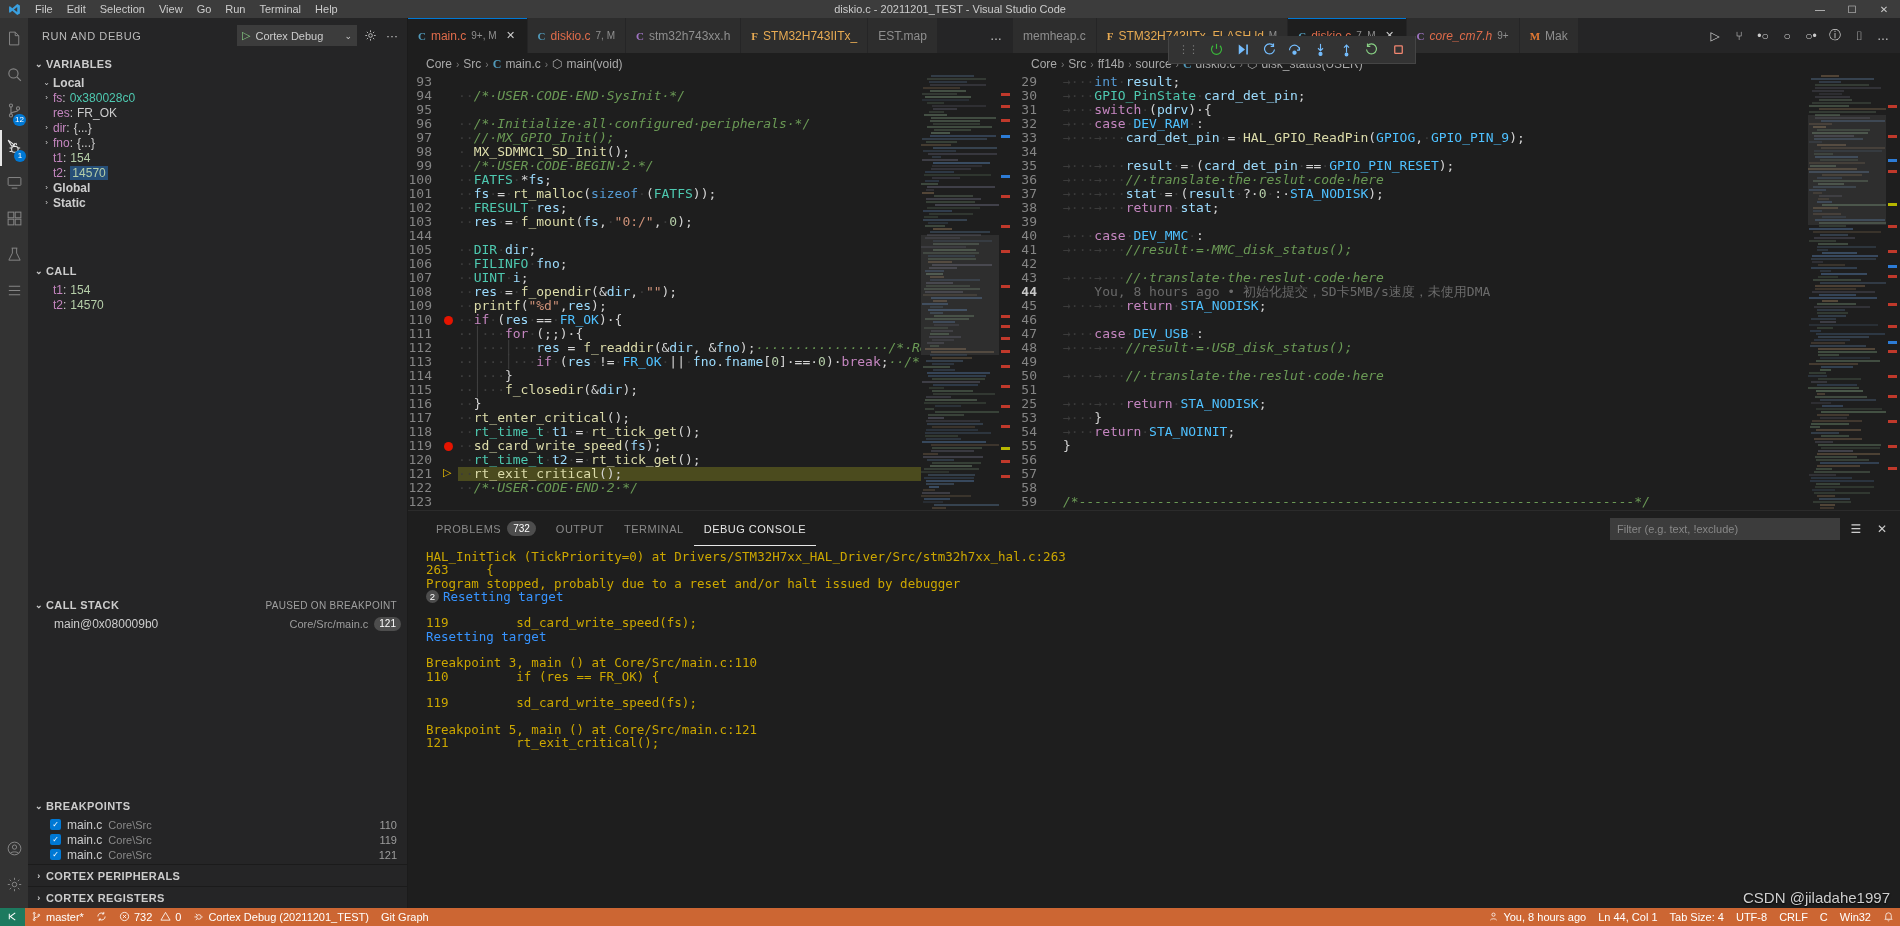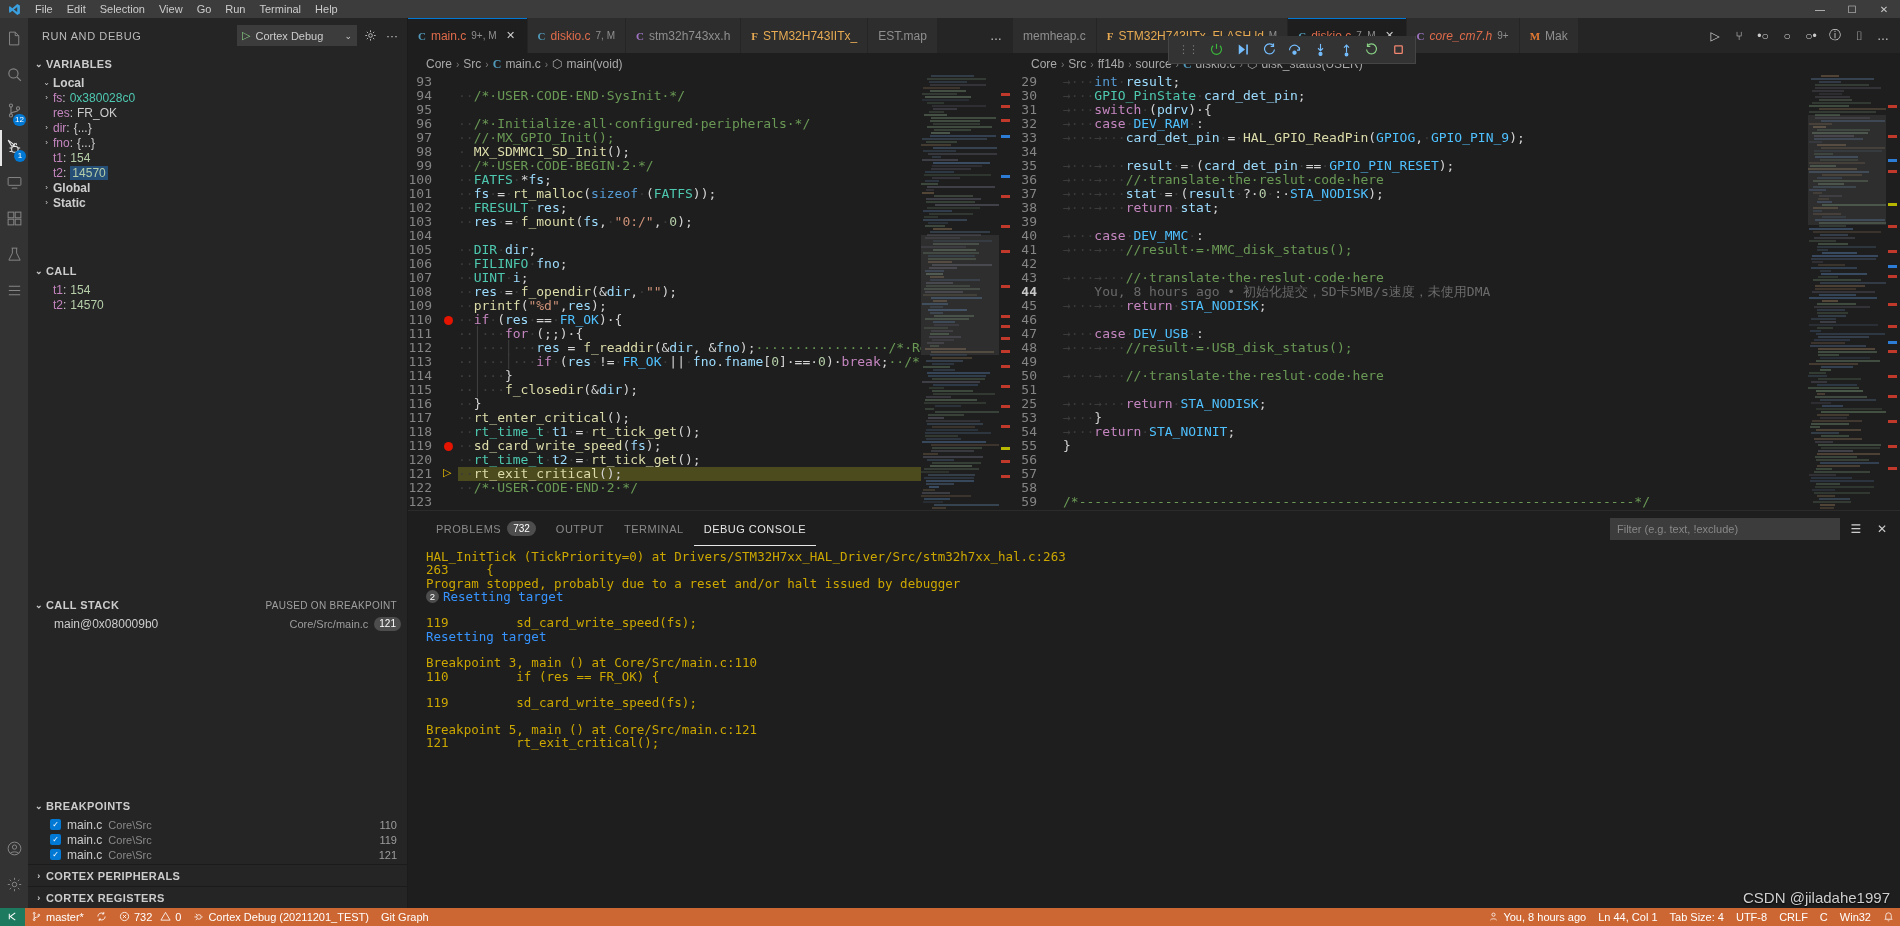--- a/index.html
+++ b/index.html
@@ -172,21 +172,21 @@
   .codelines {
     flex:1; min-width:0; font-family:"DejaVu Sans Mono",monospace; font-size:13px;
     line-height:14px; white-space:pre; overflow:hidden; position:relative;
   }
   .cl { height:14px; position:relative; }
   .cl.hl { background:#4b4b1e; }
   .kw { color:#569cd6; }
   .kw2 { color:#c586c0; }
   .typ { color:#4ec9b0; }
   .fn { color:#dcdcaa; }
-  .cmt { color:#6a9955; }
+  .cmt { color:#6a9955;font-style:italic; }
   .str { color:#ce9178; }
   .num { color:#b5cea8; }
   .var { color:#9cdcfe; }
   .pl { color:#d4d4d4; }
   .cnst { color:#4fc1ff; }
   .ws { color:#3b3b3b; }
   .ind { color:#404040; }
   .blame { color:#6a6a6a; font-style:normal; }
 
   .bp-dot { width:9px; height:9px; background:#e51400; border-radius:50%;
@@ -256,20 +256,21 @@
   <div class="menu">
     <div class="menu-item">File</div>
     <div class="menu-item">Edit</div>
     <div class="menu-item">Selection</div>
     <div class="menu-item">View</div>
     <div class="menu-item">Go</div>
     <div class="menu-item">Run</div>
     <div class="menu-item">Terminal</div>
     <div class="menu-item">Help</div>
   </div>
+  <div id="win-title">diskio.c - 20211201_TEST - Visual Studio Code</div>
   <div id="win-controls">
     <div class="wc">—</div>
     <div class="wc">☐</div>
     <div class="wc close">✕</div>
   </div>
 </div>
 
 <div id="main">
 
   <div id="activitybar">
@@ -565,21 +566,21 @@
                 <div class="cl" style="">94</div>
                 <div class="cl" style="">95</div>
                 <div class="cl" style="">96</div>
                 <div class="cl" style="">97</div>
                 <div class="cl" style="">98</div>
                 <div class="cl" style="">99</div>
                 <div class="cl" style="">100</div>
                 <div class="cl" style="">101</div>
                 <div class="cl" style="">102</div>
                 <div class="cl" style="">103</div>
-                <div class="cl" style="">104</div>
+                <div class="cl" style="">144</div>
                 <div class="cl" style="">105</div>
                 <div class="cl" style="">106</div>
                 <div class="cl" style="">107</div>
                 <div class="cl" style="">108</div>
                 <div class="cl" style="">109</div>
                 <div class="cl" style="">110</div>
                 <div class="cl" style="">111</div>
                 <div class="cl" style="">112</div>
                 <div class="cl" style="">113</div>
                 <div class="cl" style="">114</div>

